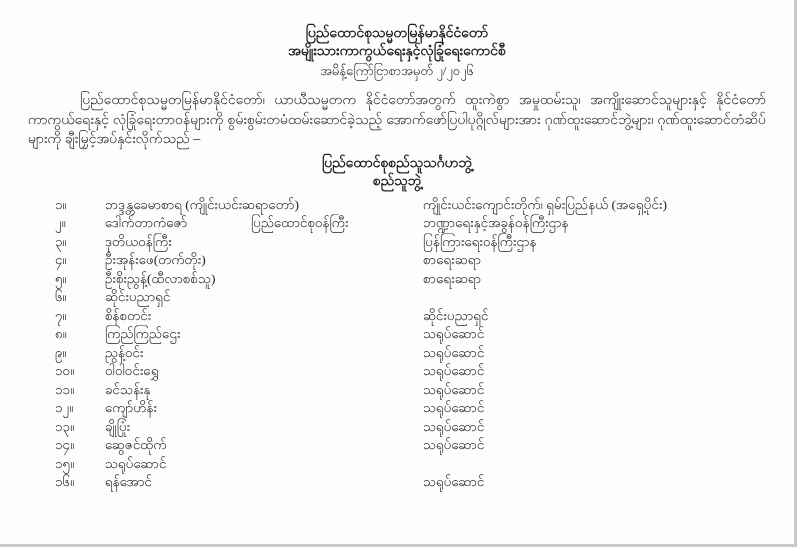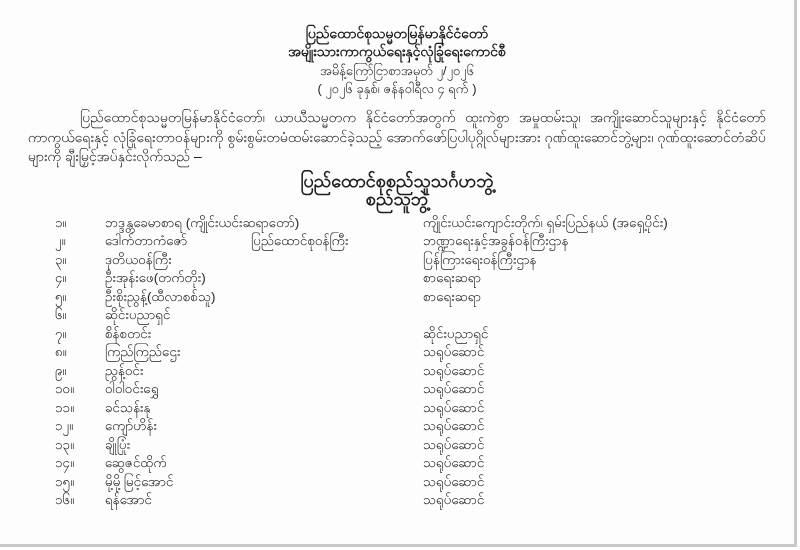--- a/index.html
+++ b/index.html
@@ -2,40 +2,40 @@
 <html><head>
 <meta charset="utf-8">
 <style>
   html,body{margin:0;padding:0;background:#ffffff;}
   .page{
     position:relative;
     width:797px;height:547px;
     background:#fdfdfd;
     border-right:3px solid #c9c9c9;
     border-bottom:3px solid #c9c9c9;
-    font-family:Liberation Sans, sans-serif;
+    font-family:Liberation Serif, serif;
     color:#1f1f1f;
     overflow:hidden;
     box-sizing:border-box;
   }
   .doc{padding-top:24px;}
   .hline{text-align:center;line-height:18px;font-size:13px;}
   .hline.bold{font-weight:bold;font-size:14px;}
   .order-line{margin-top:2px;}
   .para{
     margin:10px 28px 0 28px;
     text-align:justify;
     text-indent:52px;
     font-size:14px;
     line-height:19.5px;
   }
   .award-heading{
     text-align:center;
     font-weight:bold;
-    font-size:18px;
+    font-size:14px;
     line-height:18px;
   }
   .award-heading.first{margin-top:5px;}
   .list{
     margin:7px 20px 0 55px;
     font-size:13.5px;
   }
   .row{
     display:grid;
     grid-template-columns:50px 318px 1fr;
@@ -50,21 +50,20 @@
 </style>
 </head>
 <body>
 
 <div class="page">
   <div class="doc">
 
     <div class="hline bold">ပြည်ထောင်စုသမ္မတမြန်မာနိုင်ငံတော်</div>
     <div class="hline bold">အမျိုးသားကာကွယ်ရေးနှင့်လုံခြုံရေးကောင်စီ</div>
     <div class="hline order-line">အမိန့်ကြော်ငြာစာအမှတ် ၂/၂၀၂၆</div>
-    <div class="hline">( ၂၀၂၆ ခုနှစ်၊ ဇန်နဝါရီလ ၄ ရက် )</div>
 
     <div class="para">ပြည်ထောင်စုသမ္မတမြန်မာနိုင်ငံတော်၊ ယာယီသမ္မတက နိုင်ငံတော်အတွက် ထူးကဲစွာ အမှုထမ်းသူ၊ အကျိုးဆောင်သူများနှင့် နိုင်ငံတော်ကာကွယ်ရေးနှင့် လုံခြုံရေးတာဝန်များကို စွမ်းစွမ်းတမံထမ်းဆောင်ခဲ့သည့် အောက်ဖော်ပြပါပုဂ္ဂိုလ်များအား ဂုဏ်ထူးဆောင်ဘွဲ့များ၊ ဂုဏ်ထူးဆောင်တံဆိပ်များကို ချီးမြှင့်အပ်နှင်းလိုက်သည် –</div>
 
     <div class="award-heading first">ပြည်ထောင်စုစည်သူသင်္ဂဟဘွဲ့</div>
     <div class="award-heading">စည်သူဘွဲ့</div>
 
     <div class="list">
 
       <div class="row">
         <div class="c-no">၁။</div>
@@ -182,24 +181,20 @@
         <div class="c-no">၁၄။</div>
         <div class="c-name">
           <span class="nm">ဆွေဇင်ထိုက်</span>
           <span class="pos"></span>
         </div>
         <div class="c-desc">သရုပ်ဆောင်</div>
       </div>
 
       <div class="row">
         <div class="c-no">၁၅။</div>
-        <div class="c-name">
-          <span class="nm">မို့မို့မြင့်အောင်</span>
-          <span class="pos"></span>
-        </div>
         <div class="c-desc">သရုပ်ဆောင်</div>
       </div>
 
       <div class="row">
         <div class="c-no">၁၆။</div>
         <div class="c-name">
           <span class="nm">ရန်အောင်</span>
           <span class="pos"></span>
         </div>
         <div class="c-desc">သရုပ်ဆောင်</div>

